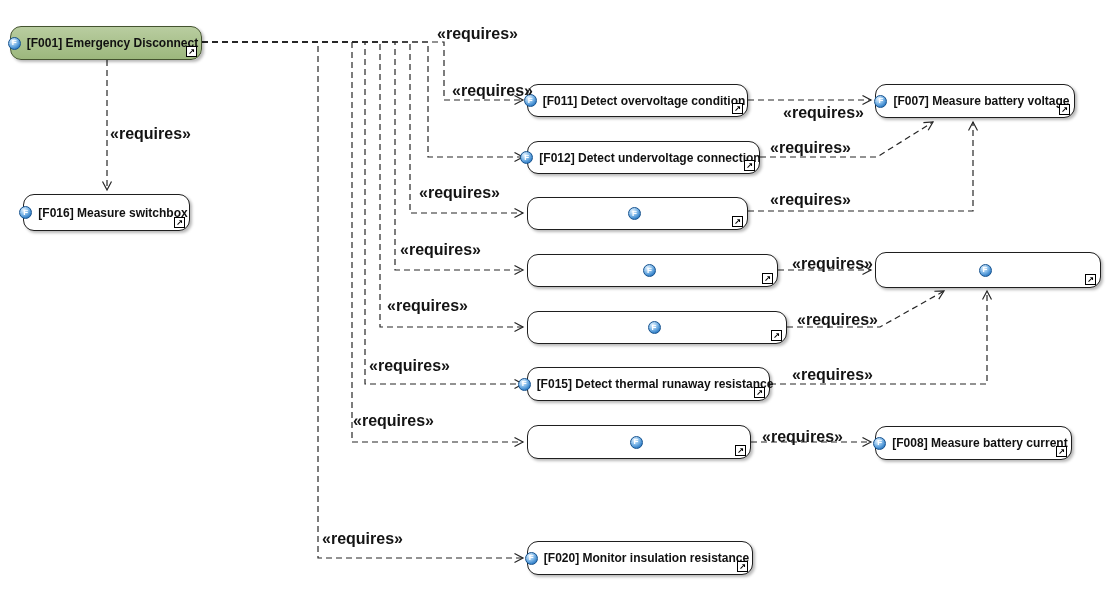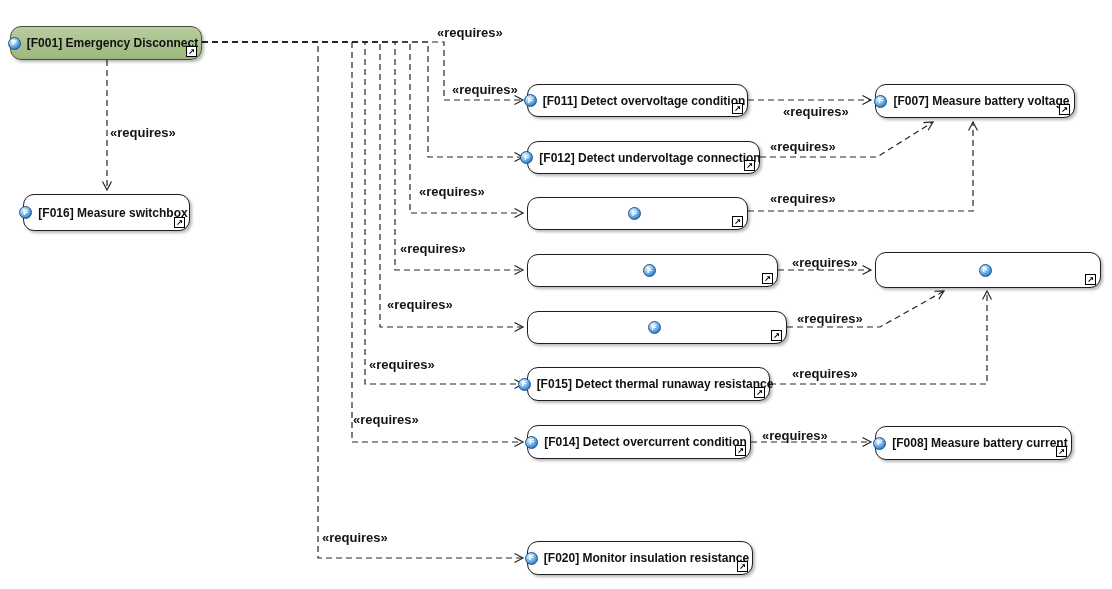--- a/index.html
+++ b/index.html
@@ -39,21 +39,21 @@
   .navicon{
     position:absolute;right:4px;bottom:2px;
     width:11px;height:11px;
     border:1px solid #000;background:#fff;
     font-size:8px;line-height:10px;text-align:center;
     color:#000;font-weight:bold;
     box-sizing:border-box;
   }
   .edge-label{
     position:absolute;
-    font-size:13px;font-weight:bold;color:#141414;
+    font-size:16px;font-weight:bold;color:#141414;
     white-space:nowrap;
   }
 </style>
 </head>
 <body>
 
 <div class="canvas">
 
   <svg class="wires" width="1112" height="589" viewBox="0 0 1112 589" xmlns="http://www.w3.org/2000/svg">
     <defs>
@@ -121,21 +121,20 @@
   </div>
 
   <div class="node" style="left:527px;top:367px;width:243px;height:34px;">
     <span class="ficon">F</span>
     <span>[F015] Detect thermal runaway resistance</span>
     <span class="navicon">↗</span>
   </div>
 
   <div class="node" style="left:527px;top:425px;width:224px;height:34px;">
     <span class="ficon">F</span>
-    <span>[F014] Detect overcurrent condition</span>
     <span class="navicon">↗</span>
   </div>
 
   <div class="node" style="left:527px;top:541px;width:226px;height:34px;">
     <span class="ficon">F</span>
     <span>[F020] Monitor insulation resistance</span>
     <span class="navicon">↗</span>
   </div>
 
   <div class="node" style="left:875px;top:84px;width:200px;height:34px;">

